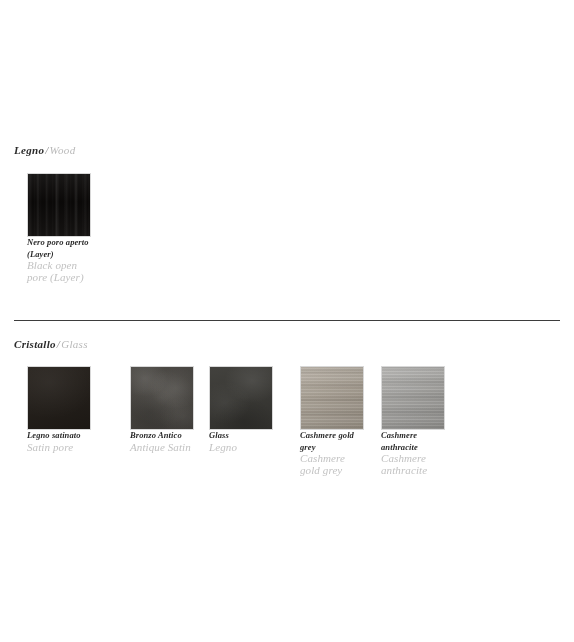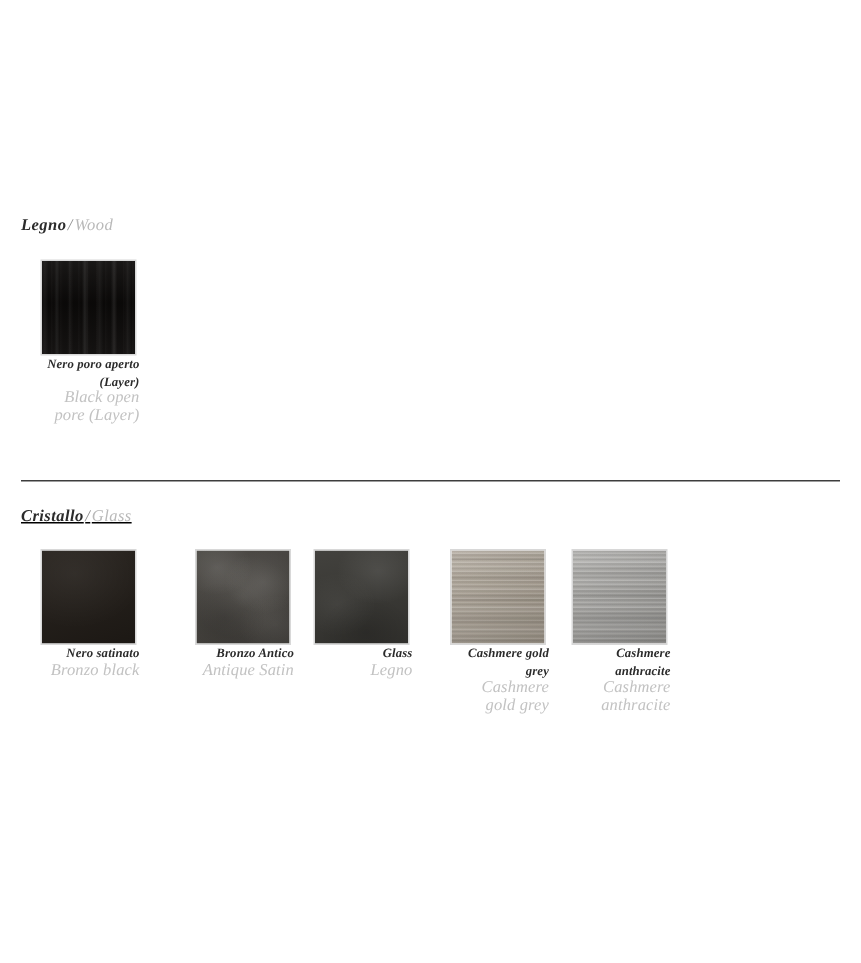--- a/index.html
+++ b/index.html
@@ -41,21 +41,21 @@
     color: #8d8d8d;
     font-weight: normal;
     padding: 0 1px;
   }
   .section-heading .en-name {
     color: #b9b9b9;
     font-weight: normal;
   }
 
   #legno-heading { top: 144px; }
-  #cristallo-heading { top: 338px; text-decoration: underline; }
+  #cristallo-heading { top: 338px; }
 
   
   .divider {
     position: absolute;
     left: 14px;
     top: 320px;
     width: 546px;
     height: 1px;
     background: #3d3d3d;
   }
@@ -85,21 +85,20 @@
     overflow: hidden;
   }
   .swatch-chip .tex {
     position: absolute;
     left: 0; top: 0; right: 0; bottom: 0;
   }
 
   .swatch-labels {
     margin-top: 1px;
     width: 70px;
-    text-align: right;
   }
   .label-it {
     display: block;
     font-size: 8.5px;
     line-height: 11.5px;
     font-style: italic;
     font-weight: bold;
     color: #2b2b2b;
     letter-spacing: .1px;
   }
@@ -246,22 +245,22 @@
     <span class="it-name">Cristallo</span><span class="sep">/</span><span class="en-name">Glass</span>
   </div>
 
   <div class="swatch-row" id="glass-row">
 
     <div class="swatch-item" style="left:27px;">
       <span class="swatch-chip">
         <span class="tex tex-satin-black"></span>
       </span>
       <span class="swatch-labels">
-        <span class="label-it">Nero satinato</span>
-        <span class="label-en">Bronzo black</span>
+        <span class="label-it">Legno satinato</span>
+        <span class="label-en">Satin pore</span>
       </span>
     </div>
 
     <div class="swatch-item" style="left:118px;padding-left:12px;">
       <span class="swatch-chip">
         <span class="tex tex-antique-bronze"></span>
       </span>
       <span class="swatch-labels">
         <span class="label-it">Bronzo Antico</span>
         <span class="label-en">Antique Satin</span>

